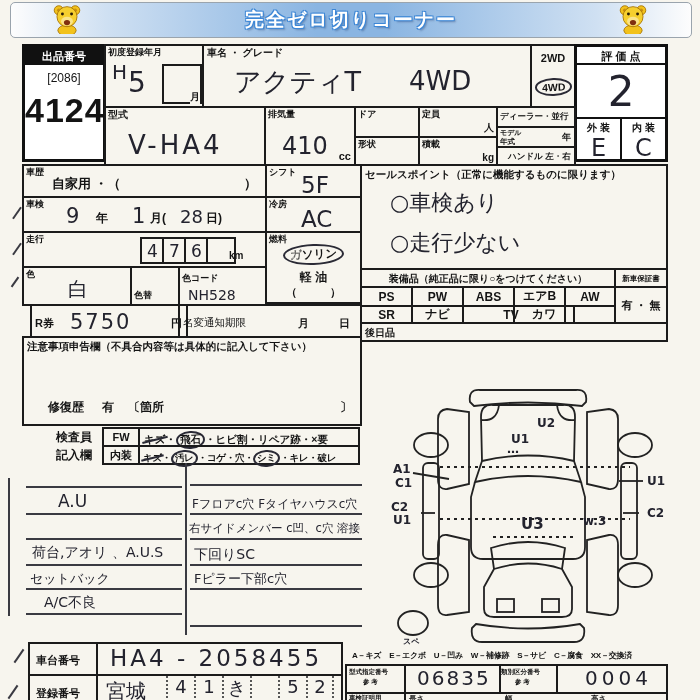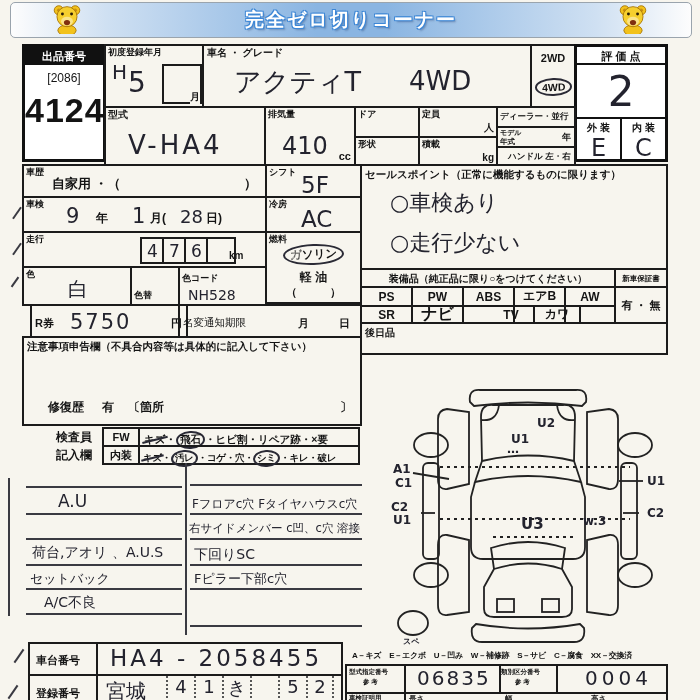--- a/index.html
+++ b/index.html
@@ -211,26 +211,26 @@
   </div>
   <div class="c" style="left:614px;top:268px;width:54px;height:20px;">
     <div class="nb" style="left:0;top:4px;right:0;text-align:center;font-size:7.5px;font-weight:700;">新車保証書</div>
   </div>
   <div class="c ctr" style="left:360px;top:286px;width:53px;height:21px;font-size:12px;font-weight:700;">PS</div>
   <div class="c ctr" style="left:411px;top:286px;width:53px;height:21px;font-size:12px;font-weight:700;">PW</div>
   <div class="c ctr" style="left:462px;top:286px;width:53px;height:21px;font-size:12px;font-weight:700;">ABS</div>
   <div class="c ctr" style="left:513px;top:286px;width:53px;height:21px;font-size:12px;font-weight:700;">エアB</div>
   <div class="c ctr" style="left:564px;top:286px;width:52px;height:21px;font-size:12px;font-weight:700;">AW</div>
   <div class="c ctr" style="left:360px;top:305px;width:53px;height:19px;font-size:12px;font-weight:700;">SR</div>
-  <div class="c ctr" style="left:411px;top:305px;width:53px;height:19px;font-size:16px;font-weight:700;">ナビ</div>
+  <div class="c ctr" style="left:411px;top:305px;width:53px;height:19px;font-size:12px;font-weight:700;">ナビ</div>
   <div class="c ctr" style="left:462px;top:305px;width:53px;height:19px;font-size:12px;font-weight:700;padding-left:45px;">TV</div>
-  <div class="c ctr" style="left:533px;top:305px;width:48px;height:19px;font-size:12px;font-weight:700;">カワ</div>
+  <div class="c ctr" style="left:513px;top:305px;width:62px;height:19px;font-size:12px;font-weight:700;">カワ</div>
   <div class="c" style="left:564px;top:305px;width:52px;height:19px;"></div>
   <div class="c ctr" style="left:614px;top:286px;width:54px;height:38px;font-size:11px;font-weight:700;">有 ・ 無</div>
-  <div class="c" style="left:360px;top:322px;width:308px;height:33px;">
+  <div class="c" style="left:360px;top:322px;width:308px;height:20px;">
     <span class="nb" style="left:3px;top:2px;font-size:10px;font-weight:700;">後日品</span>
   </div>
 
   <span class="nb" style="left:56px;top:429px;font-size:12px;font-weight:700;">検査員</span>
   <span class="nb" style="left:56px;top:447px;font-size:12px;font-weight:700;">記入欄</span>
   <div class="c ctr" style="left:102px;top:427px;width:38px;height:20px;font-size:11px;font-weight:700;">FW</div>
   <div class="c ctr" style="left:102px;top:445px;width:38px;height:20px;font-size:11px;font-weight:700;">内装</div>
   <div class="c" style="left:138px;top:427px;width:222px;height:20px;">
     <div class="nb" style="left:4px;top:2px;font-size:10.5px;font-weight:700;white-space:nowrap;">
       <span class="strike-mark">キズ</span><span>・</span><span class="circle-mark">飛石</span><span>・</span><span>ヒビ割</span><span>・</span><span>リペア跡</span><span>・</span><span>×要</span>

